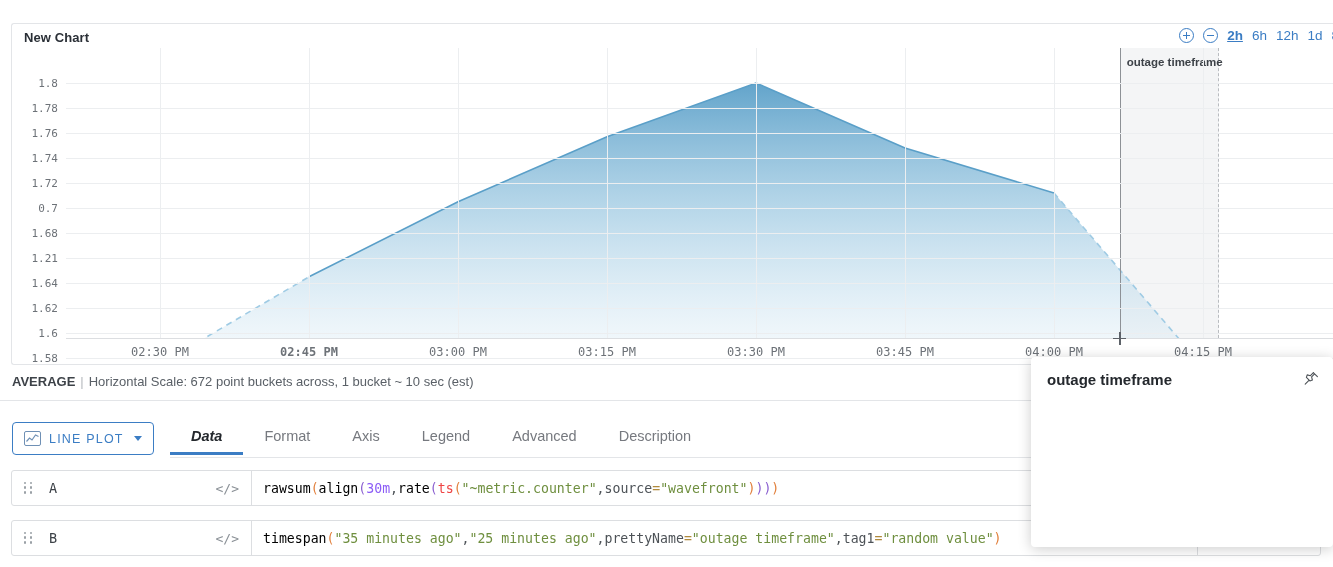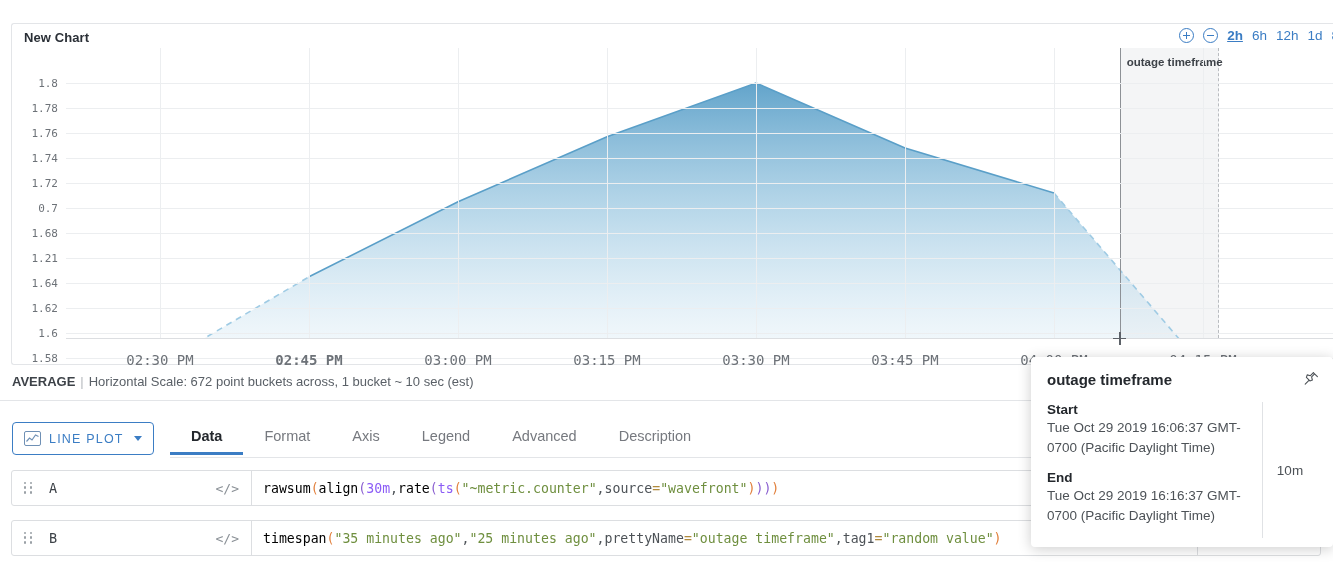--- a/index.html
+++ b/index.html
@@ -75,22 +75,22 @@
   }
   .grid-area {
     position: absolute; left: 54px; top: 0;
     width: 1276px; height: 290px;
   }
   .hline { position: absolute; left: 0; width: 100%; height: 1px; background: #eceef0; }
   .vline { position: absolute; top: 0; height: 100%; width: 1px; background: #eceef0; }
 
   .x-labels { position: absolute; left: 54px; top: 292px; width: 1276px; height: 26px; }
   .x-label {
-    position: absolute; top: 12px;
-    font-size: 14px;
+    position: absolute; top: 5px;
+    font-size: 12px;
     font-family: "DejaVu Sans Mono", monospace;
     color: #6d7278;
     transform: translateX(-50%);
     white-space: nowrap;
   }
   .axis-bottom { position: absolute; left: 54px; top: 290px; width: 1276px; height: 1px; background: #dcdee1; }
 
   
   .outage-band {
     position: absolute;
@@ -172,21 +172,21 @@
     display: flex; align-items: flex-start; gap: 0;
     height: 36px;
   }
   .tab {
     font-size: 14.5px;
     color: #76797f;
     padding: 6px 21px 11px 21px;
     cursor: pointer;
     white-space: nowrap;
   }
-  .tab.active { color: #24282d; font-weight: bold; }
+  .tab.active { color: #24282d; font-weight: bold; font-style: italic; }
   .tab-underline {
     position: absolute;
     left: 0; bottom: 0;
     height: 3px; background: #3b7dc4;
   }
   .tabs-rule {
     position: absolute;
     left: 170px; top: 457px;
     width: 1163px; height: 1px;
     background: #e3e5e8;
@@ -238,21 +238,21 @@
     font-family: "DejaVu Sans Mono", monospace;
     font-size: 13.2px;
     white-space: nowrap;
     overflow: hidden;
   }
   .q-right-div {
     position: absolute; left: 1185px; top: 0;
     width: 1px; height: 100%; background: #dcdee1;
   }
   .tk-fn { color: #000000; }
-  .tk-fn2 { color: #8b5cf6; }
+  .tk-fn2 { color: #ef4444; }
   .tk-str { color: #6f8f3f; }
   .tk-num { color: #8b5cf6; }
   .tk-p1 { color: #e2803d; }
   .tk-p2 { color: #8a5fd0; }
   .tk-plain { color: #4d5257; }
   .tk-eq { color: #b08a3c; }
 
   
   .tooltip {
     position: absolute;
@@ -470,25 +470,15 @@
     <div class="q-right-div"></div>
   </div>
 
   <div class="tooltip">
     <div class="tt-title">outage timeframe</div>
     <span class="pin-icon">
       <svg width="16" height="16" viewBox="0 0 16 16">
         <path d="M10.3 1.6 L14.4 5.7 M11.6 2.9 L8.6 5.9 L9.4 9.1 L6.9 9.9 L3.4 6.4 L4.2 3.9 L7.4 4.7 L10.4 1.7 M6.2 9.1 L2.2 13.1" fill="none" stroke="#4d5257" stroke-width="1.1" stroke-linejoin="round" stroke-linecap="round"></path>
       </svg>
     </span>
-    <div class="tt-body">
-      <div class="tt-left">
-        <div class="tt-key">Start</div>
-        <div class="tt-val">Tue Oct 29 2019 16:06:37 GMT-0700 (Pacific Daylight Time)</div>
-        <div class="tt-key">End</div>
-        <div class="tt-val">Tue Oct 29 2019 16:16:37 GMT-0700 (Pacific Daylight Time)</div>
-      </div>
-      <div class="tt-divider"></div>
-      <div class="tt-right">10m</div>
-    </div>
   </div>
 
 </div>
 
 </body></html>

